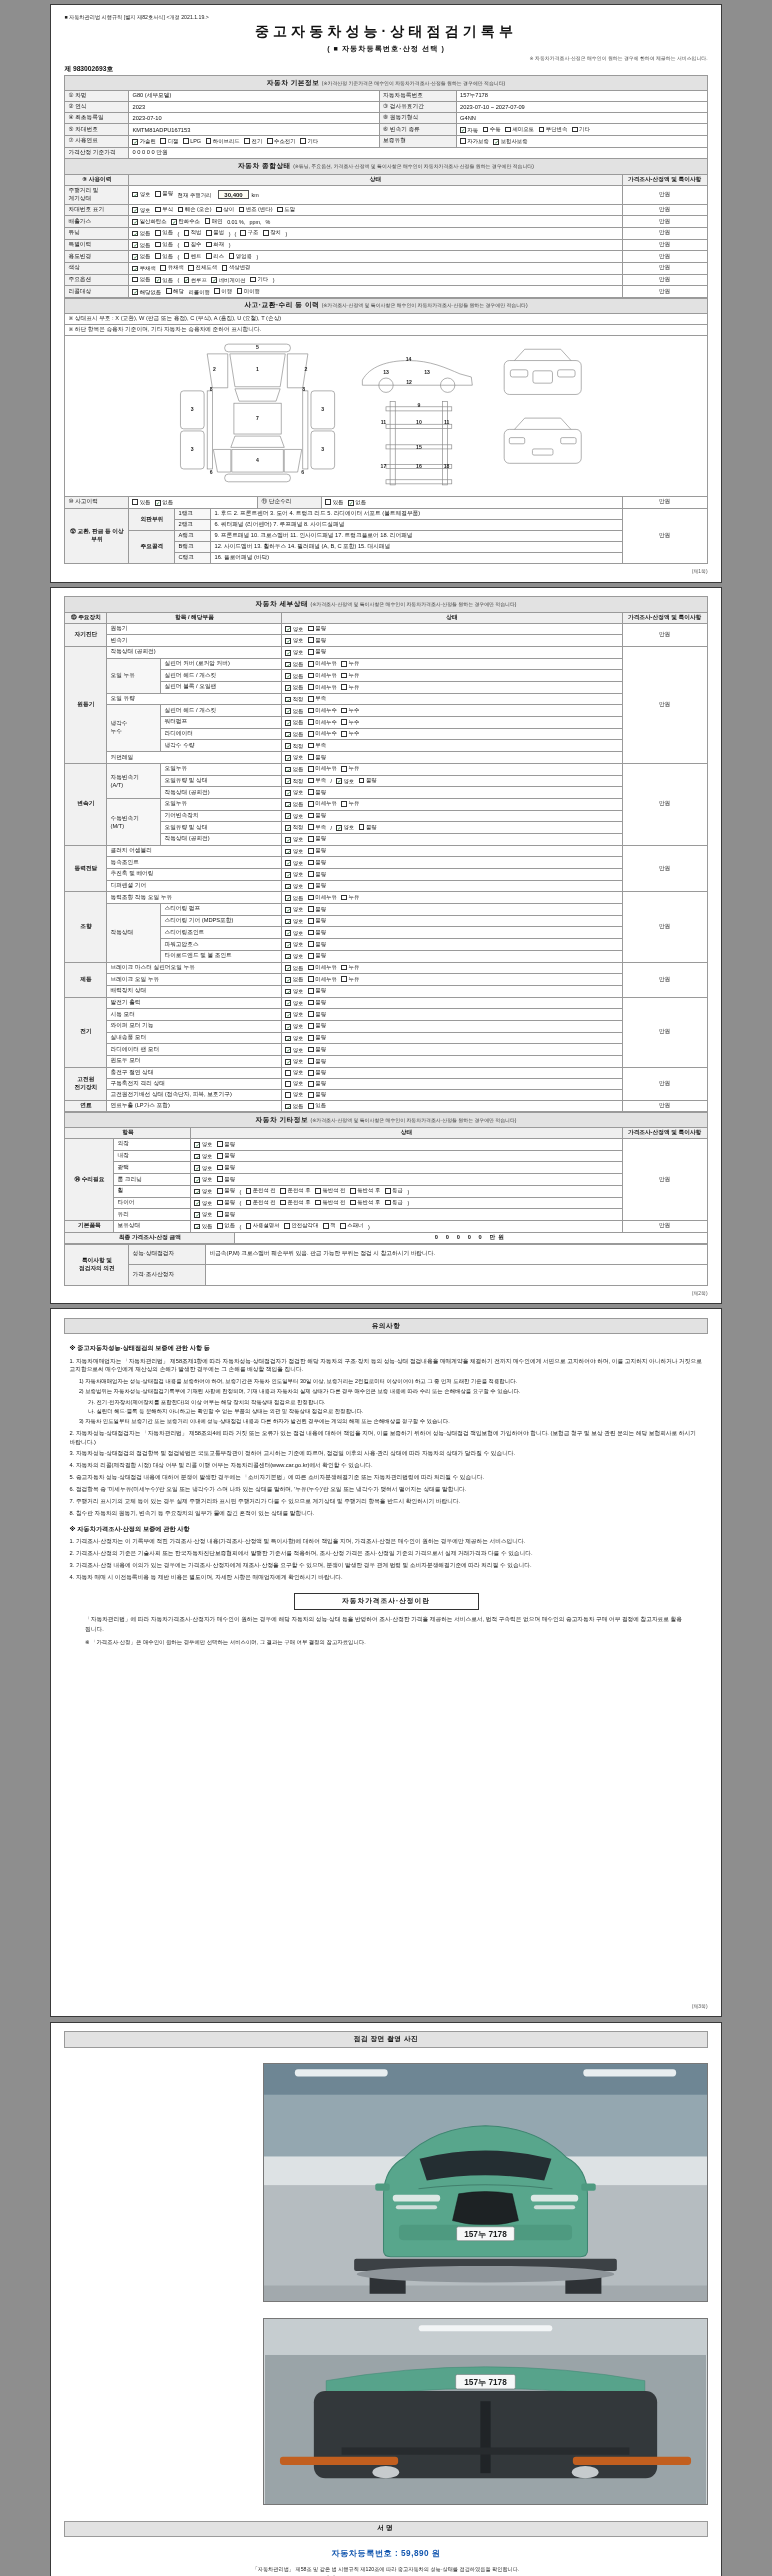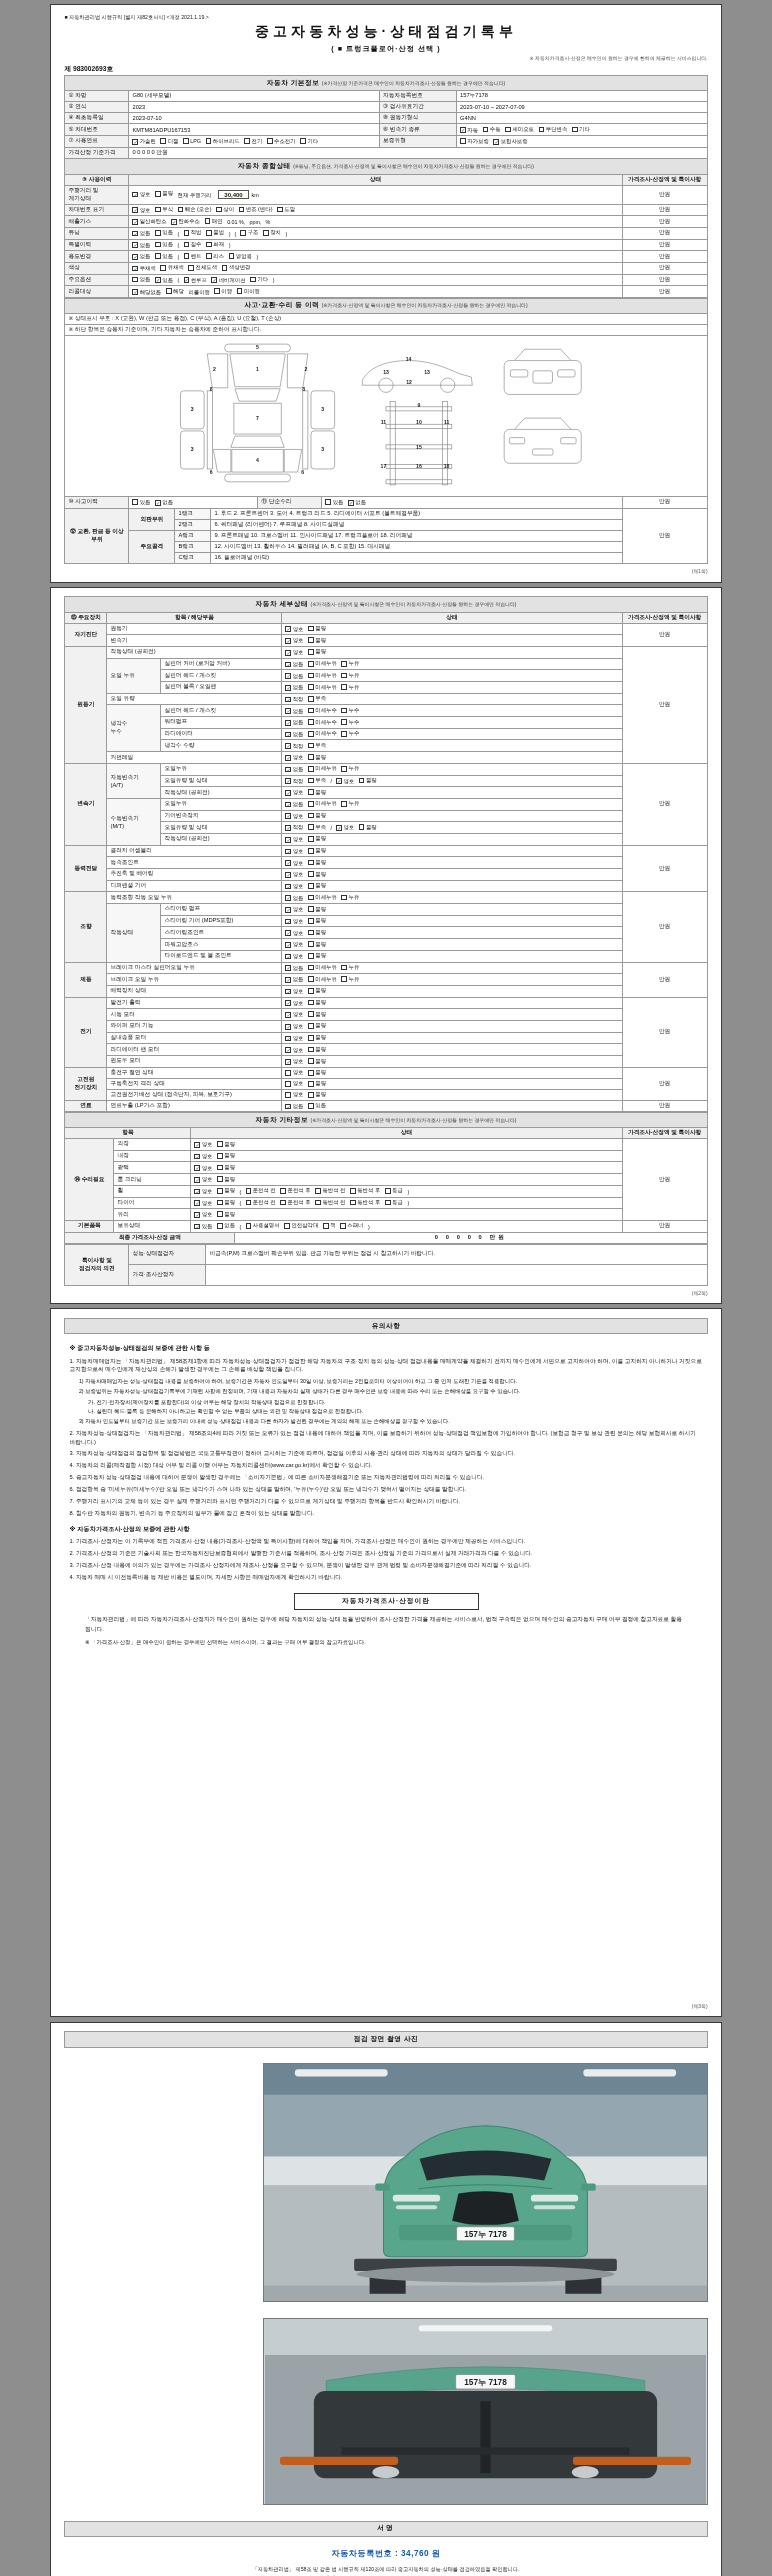--- a/index.html
+++ b/index.html
@@ -44,21 +44,21 @@
   .insurance { text-align:center; font-size:8.2px; font-weight:bold; color:#1558b0; margin:11.3px 0 7.2px; letter-spacing:0.5px; }
   .footer-line { text-align:center; font-size:5.2px; color:#222; margin:1.5px 0; }
   .final-val { font-weight:bold; letter-spacing:3.1px; font-size:6.2px; }
 </style>
 </head>
 <body>
 
 <div class="page">
   <div class="form-ref">■ 자동차관리법 시행규칙 [별지 제82호서식] &lt;개정 2021.1.19.&gt;</div>
   <div class="doc-title">중고자동차성능·상태점검기록부</div>
-  <div class="doc-sub">( ■ 트렁크플로어·산정 선택 )</div>
+  <div class="doc-sub">( ■ 자동차등록번호·산정 선택 )</div>
   <div class="doc-note">※ 자동차가격조사·산정은 매수인이 원하는 경우에 한하여 제공하는 서비스입니다.</div>
   <div class="doc-no">제 983002693호</div>
 
   <table class="f">
     <colgroup>
         <col style="width:64px">
         <col>
         <col style="width:77px">
         <col>
       </colgroup>
@@ -1312,20 +1312,20 @@
         <rect x="600" y="268" width="230" height="16" rx="6" fill="#c25f1f"></rect>
         <rect x="372" y="108" width="116" height="28" rx="3" fill="#f6f8f8" stroke="#6b6f71"></rect>
         <text x="430" y="129" text-anchor="middle" font-size="16" font-weight="bold" fill="#1c1e1f">157누 7178</text>
       </svg>
     </span>
   </div>
 
   <div class="sign-band">서명</div>
   <div class="insurance">
     <span>자동차등록번호 :</span>
-    <span>34,760 원</span>
+    <span>59,890 원</span>
   </div>
   <div class="footer-line">「자동차관리법」 제58조 및 같은 법 시행규칙 제120조에 따라 중고자동차의 성능·상태를 점검하였음을 확인합니다.</div>
   <div class="footer-line">(【V】표시된 란에는 해당되는 곳에 [V] 표시를 합니다.)</div>
   <div class="footer-line">210㎜×297㎜[백상지(80g/㎡)]</div>
   <div class="pgmark">(제4쪽)</div>
 </div>
 
 
 </body></html>

